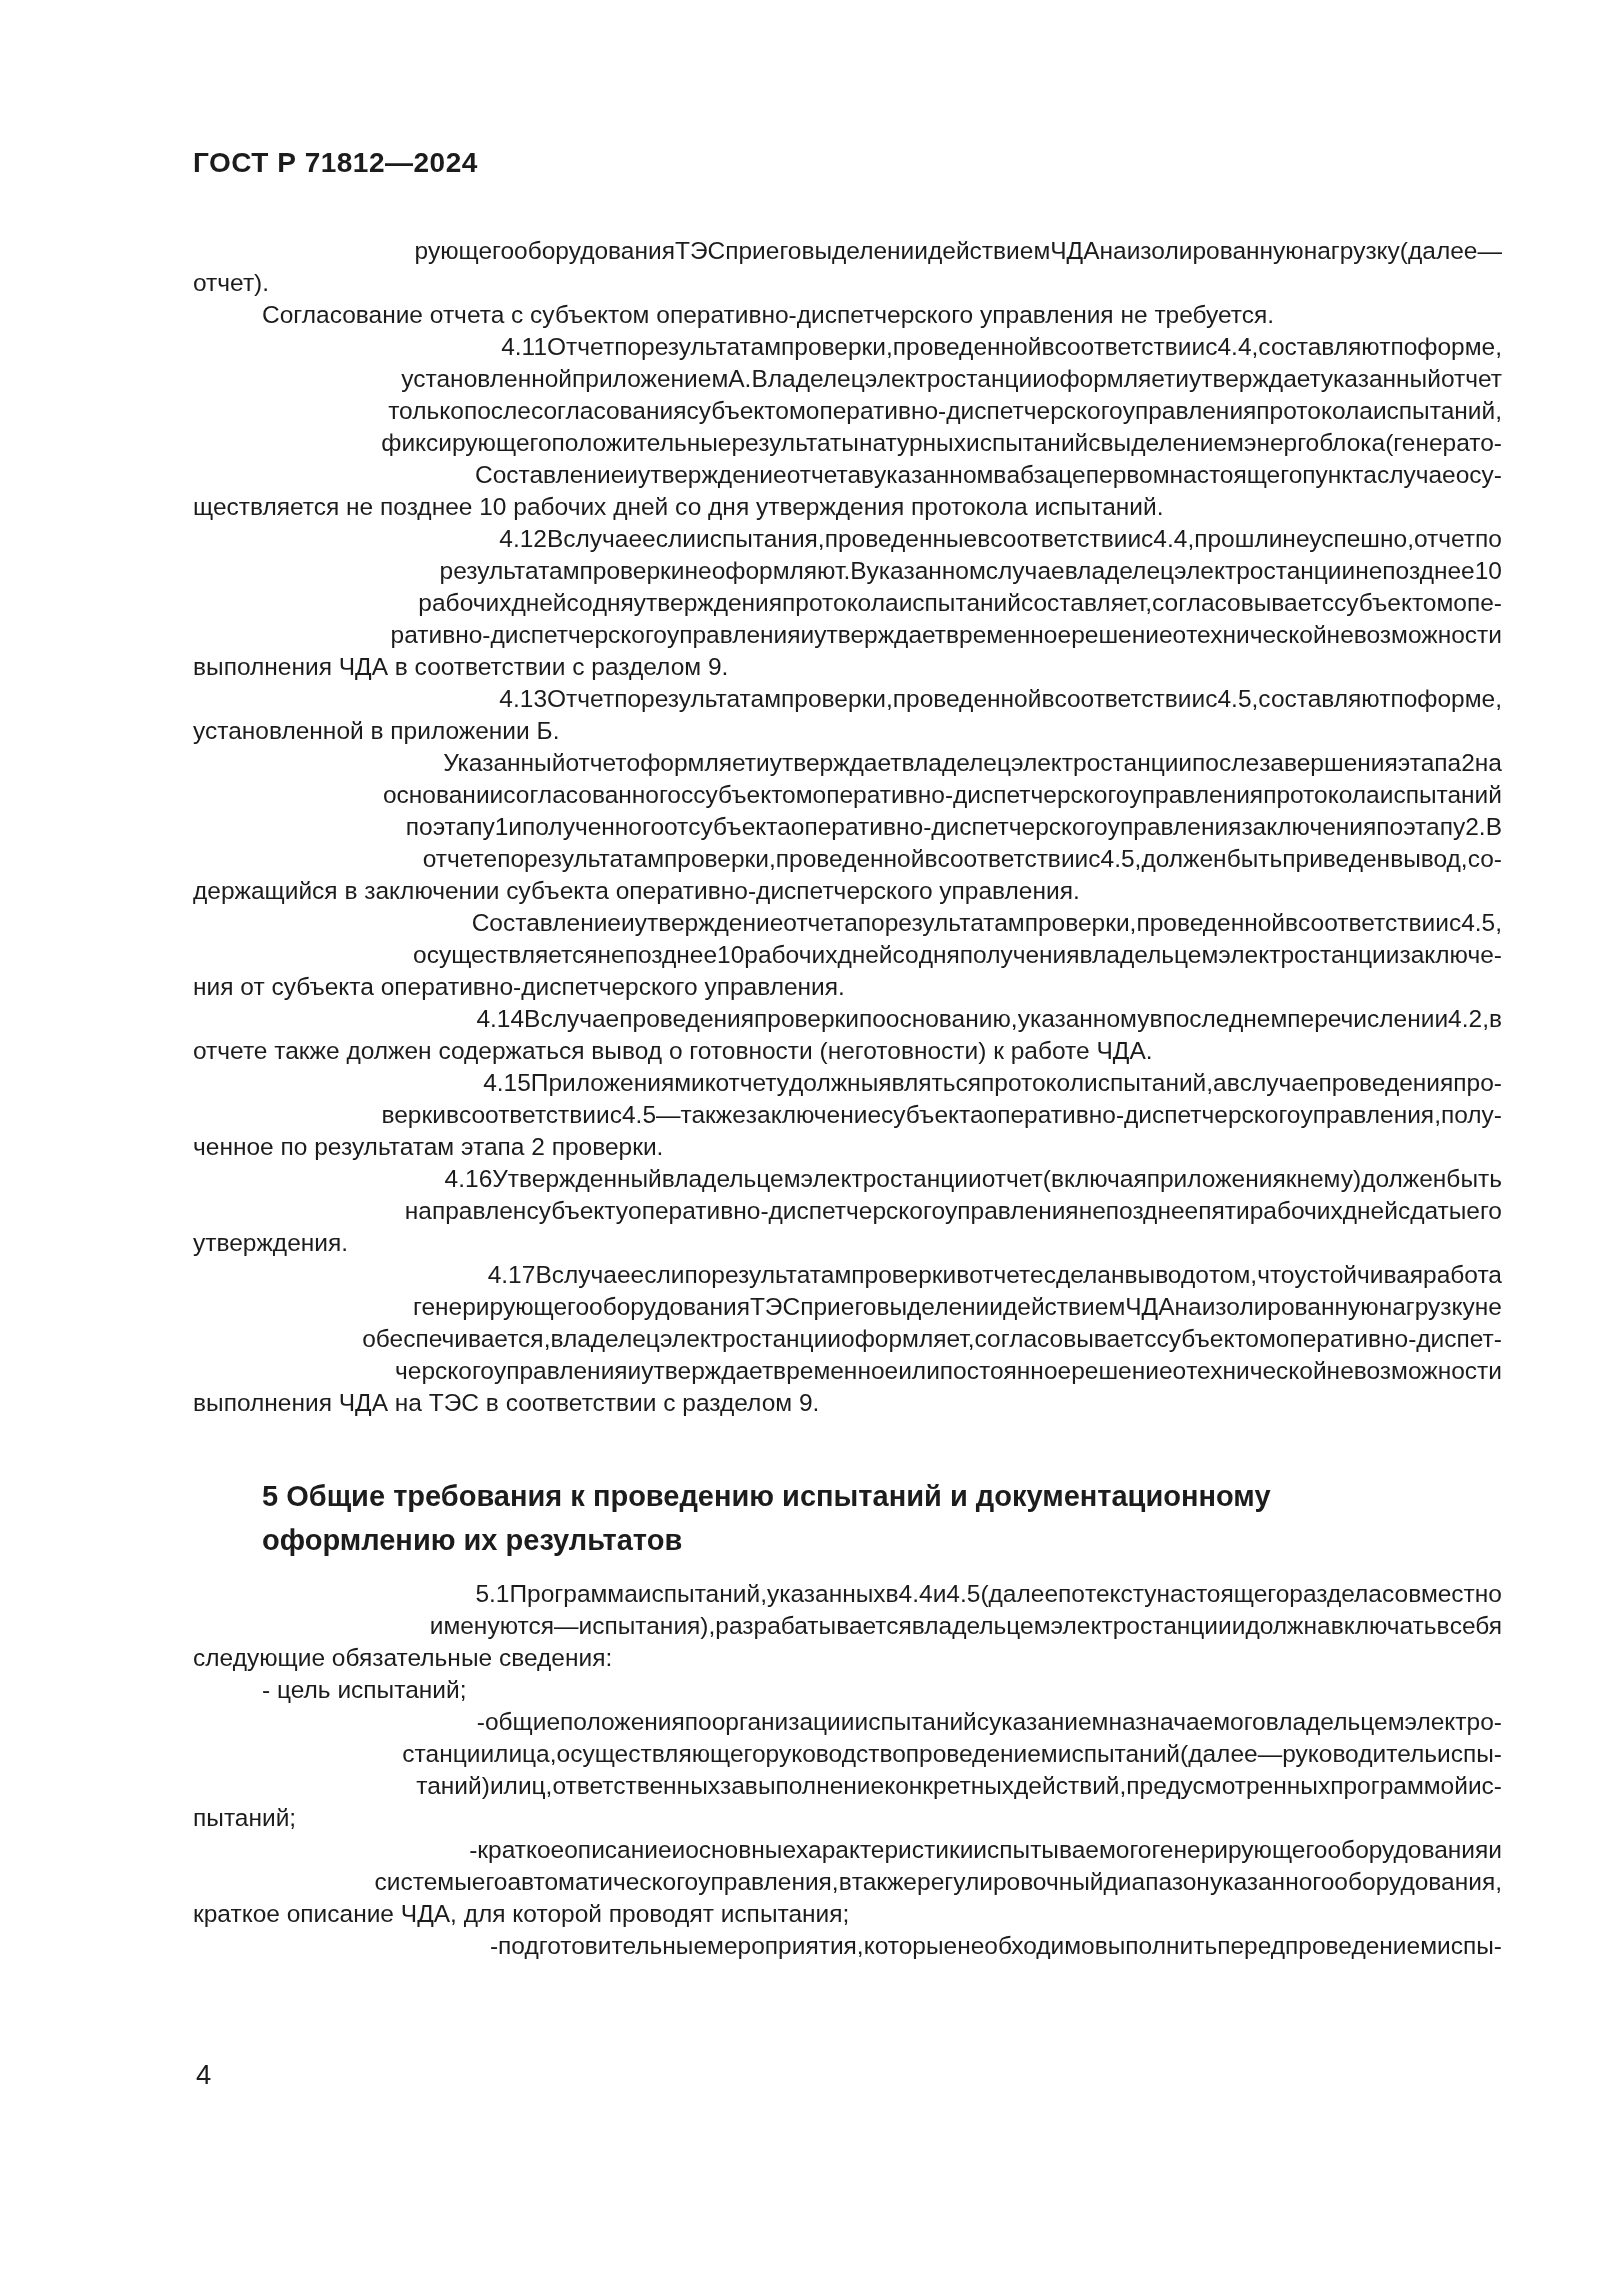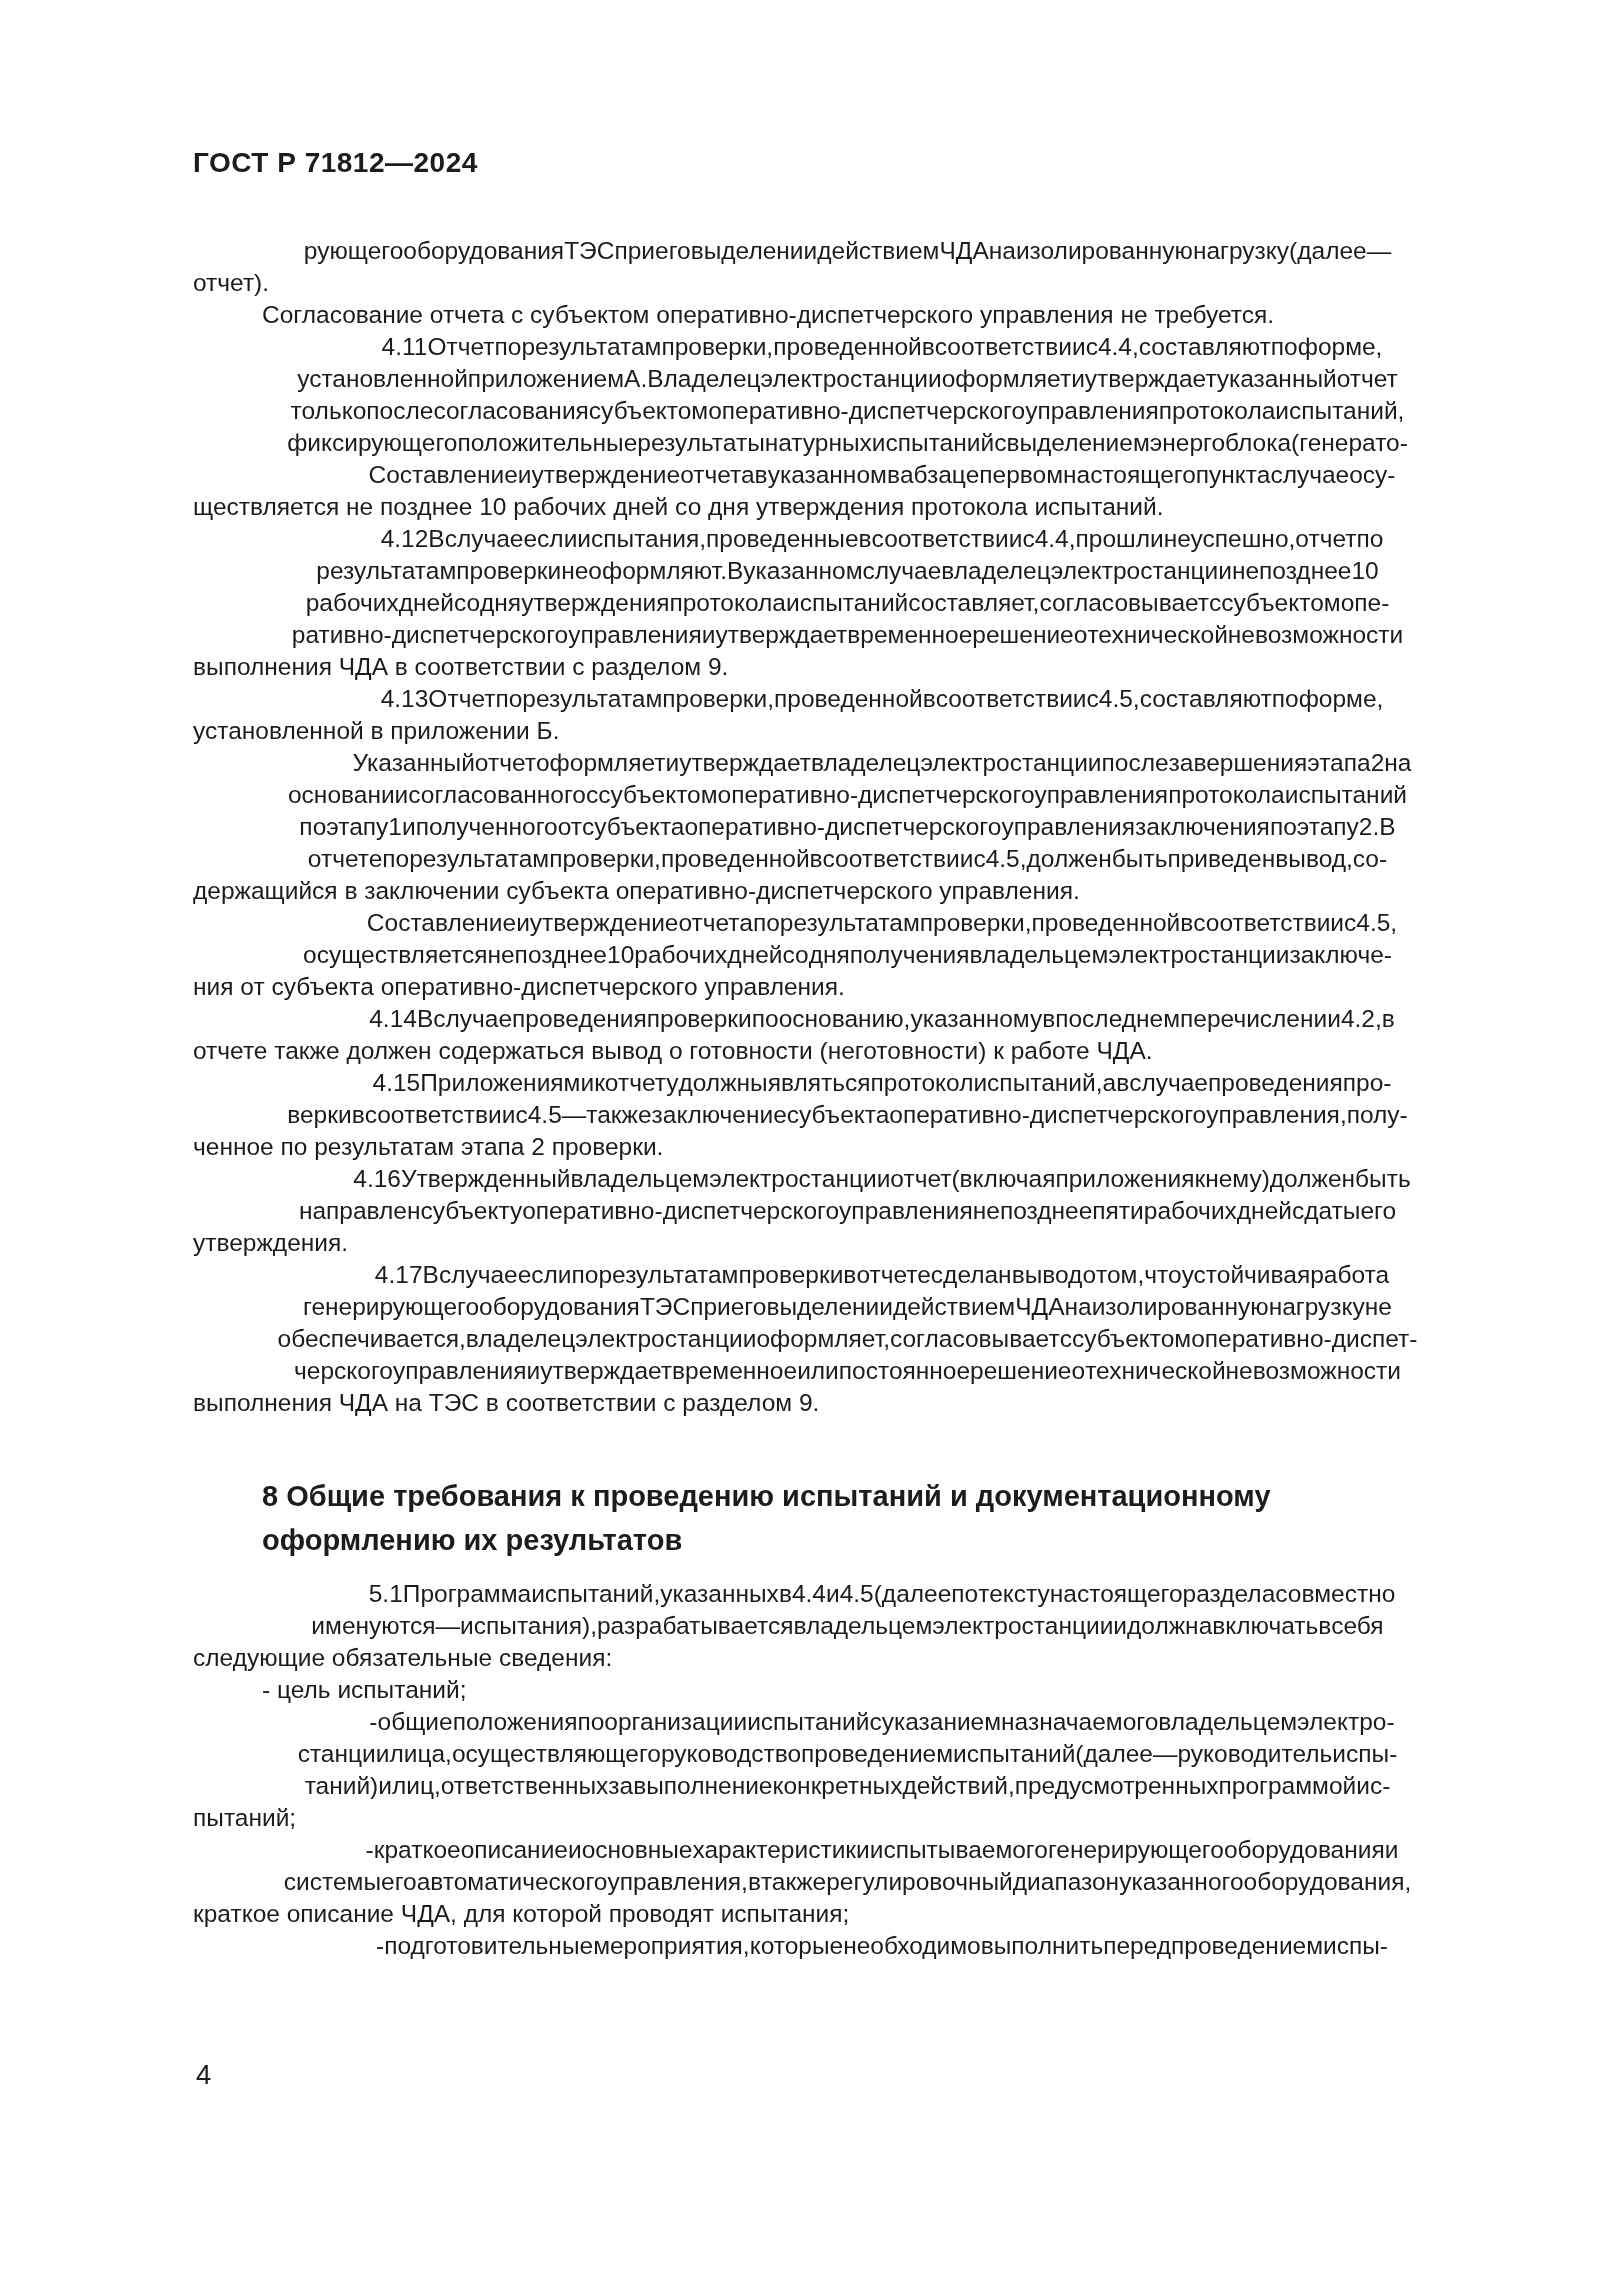--- a/index.html
+++ b/index.html
@@ -26,21 +26,21 @@
   }
   .content {
     position: absolute;
     left: 193px; top: 235px;
     width: 1309px;
     font-size: 24.5px;
   }
   
   .ln {
     display: flex;
-    justify-content: center;
+    justify-content: flex-end;
     align-items: baseline;
     height: 32px;
     line-height: 32px;
     overflow: visible;
     white-space: nowrap;
   }
   .ln .w { flex: 0 0 auto; }
   .ln.ind { padding-left: 69px; }
   .ln.last {
     display: block;
@@ -432,21 +432,21 @@
         <span class="w">временное</span>
         <span class="w">или</span>
         <span class="w">постоянное</span>
         <span class="w">решение</span>
         <span class="w">о</span>
         <span class="w">технической</span>
         <span class="w">невозможности</span>
       </div>
       <div class="ln last">выполнения ЧДА на ТЭС в соответствии с разделом 9.</div>
       <div class="heading">
-        <div>8 Общие требования к проведению испытаний и документационному</div>
+        <div>5 Общие требования к проведению испытаний и документационному</div>
         <div>оформлению их результатов</div>
       </div>
       <div class="ln ind">
         <span class="w">5.1</span>
         <span class="w">Программа</span>
         <span class="w">испытаний,</span>
         <span class="w">указанных</span>
         <span class="w">в</span>
         <span class="w">4.4</span>
         <span class="w">и</span>

